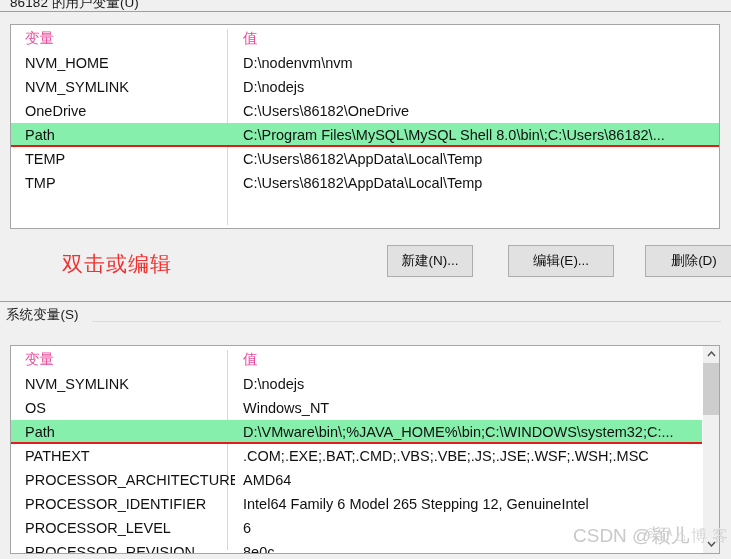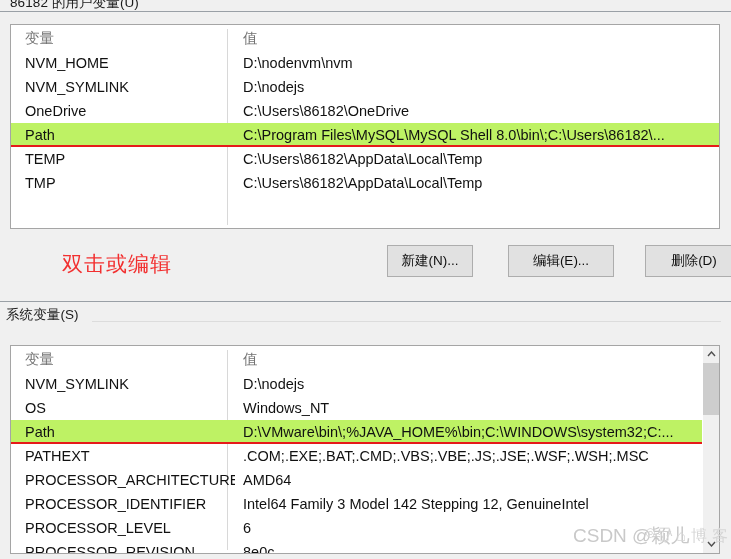--- a/index.html
+++ b/index.html
@@ -65,41 +65,41 @@
 
   .row {
     position: relative;
     height: 24px;
     line-height: 24px;
     white-space: nowrap;
     font-size: 14.5px;
     color: #111;
   }
   .row.header { height: 26px; line-height: 26px; }
-  .row.selected { background: #bef264; }
+  .row.selected { background: #86efac; }
 
   .cell-name {
     position: absolute;
     left: 14px;
     top: 0;
     width: 210px;
     overflow: hidden;
     text-overflow: clip;
     white-space: nowrap;
   }
   .cell-val {
     position: absolute;
     left: 232px;
     top: 0;
     right: 4px;
     overflow: hidden;
     white-space: nowrap;
   }
   .row.header .cell-name,
-  .row.header .cell-val { color: #737373; }
+  .row.header .cell-val { color: #ec4899; }
 
   
   .red-underline {
     position: absolute;
     left: 0;
     bottom: 0;
     height: 2px;
     background: #e61a1a;
   }
 
@@ -269,21 +269,21 @@
         <div class="row">
           <div class="cell-name">PATHEXT</div>
           <div class="cell-val">.COM;.EXE;.BAT;.CMD;.VBS;.VBE;.JS;.JSE;.WSF;.WSH;.MSC</div>
         </div>
         <div class="row">
           <div class="cell-name">PROCESSOR_ARCHITECTURE</div>
           <div class="cell-val">AMD64</div>
         </div>
         <div class="row">
           <div class="cell-name">PROCESSOR_IDENTIFIER</div>
-          <div class="cell-val">Intel64 Family 3 Model 142 Stepping 12, GenuineIntel</div>
+          <div class="cell-val">Intel64 Family 6 Model 265 Stepping 12, GenuineIntel</div>
         </div>
         <div class="row">
           <div class="cell-name">PROCESSOR_LEVEL</div>
           <div class="cell-val">6</div>
         </div>
         <div class="row partial">
           <div class="cell-name">PROCESSOR_REVISION</div>
           <div class="cell-val">8e0c</div>
         </div>
       </div>

